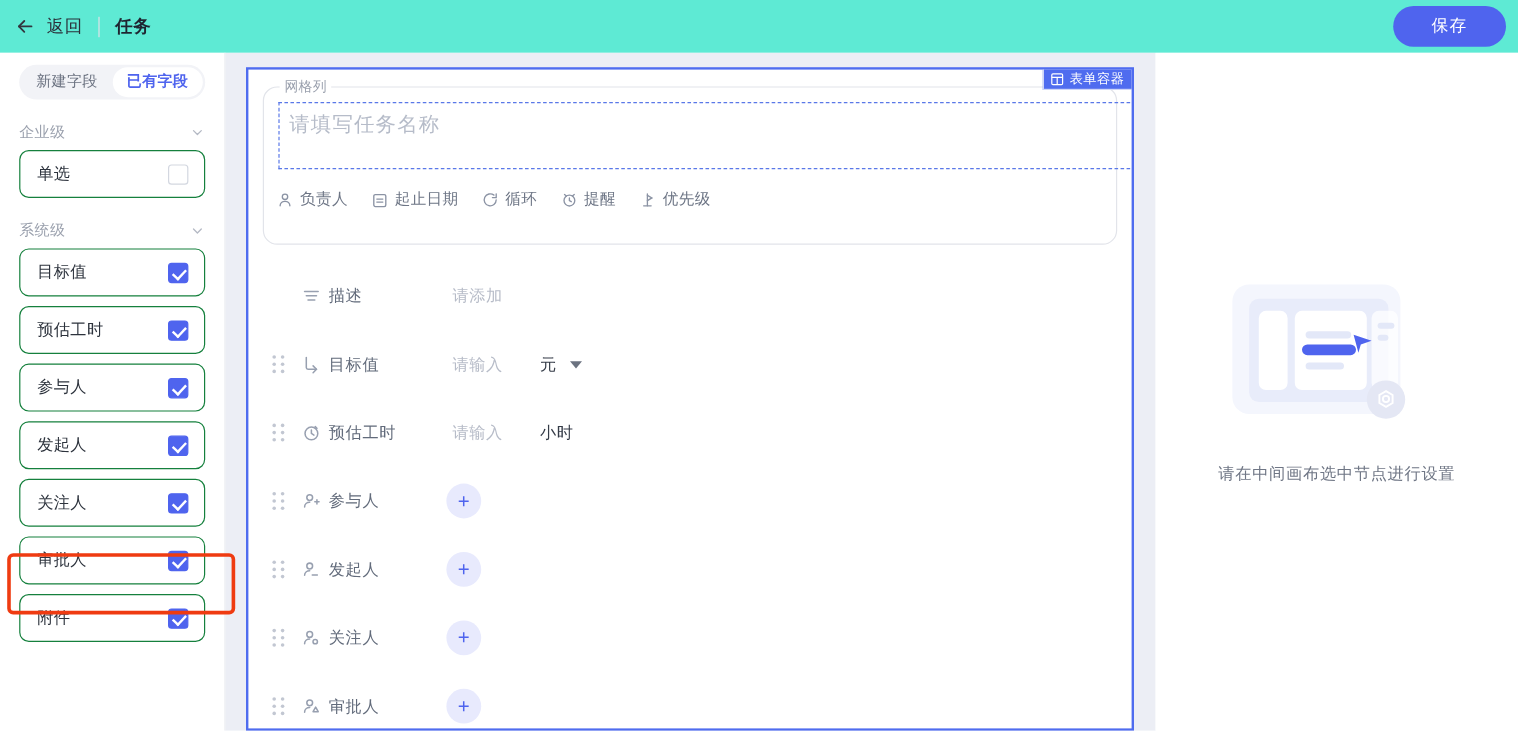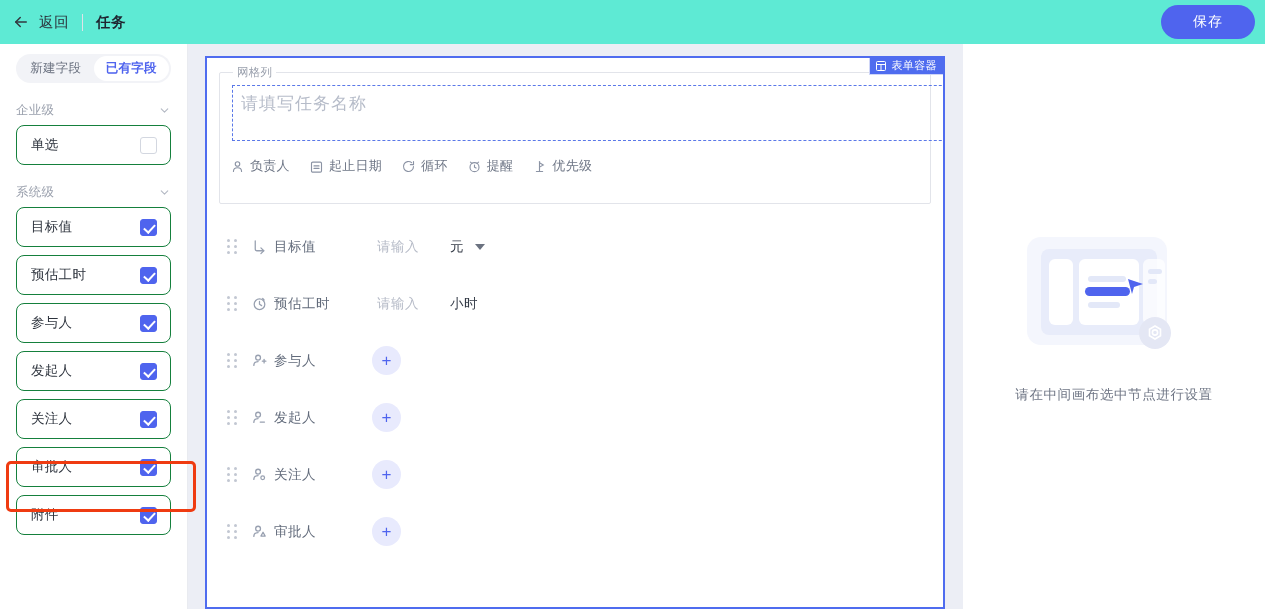--- a/index.html
+++ b/index.html
@@ -84,21 +84,21 @@
   .badge {
     position: absolute; right: -2px; top: -2px; height: 19px;
     background: #4f6cef; color: #fff; font-size: 11px; z-index: 20;
     display: flex; align-items: center; gap: 4px; padding: 0 7px 0 5px;
     border: 1px solid #cfd6f7; letter-spacing: .4px;
   }
   .badge svg { width: 12px; height: 12px; display: block; }
 
   .fieldset-card {
     position: relative; margin: 14px 12px 0 12px; height: 132px;
-    border: 1px solid #e2e4ea; border-radius: 2px;
+    border: 1px solid #e2e4ea; border-radius: 12px;
   }
   .fieldset-legend {
     position: absolute; left: 13px; top: -8px; background: #fff;
     padding: 0 4px; font-size: 11.5px; color: #9aa0ad; letter-spacing: .3px;
   }
   .title-input {
     position: absolute; left: 12px; top: 12px; width: 790px; height: 56px;
     border: 1px dashed #5a78e8; background: transparent; cursor: text;
     display: flex; align-items: flex-start; padding: 6px 8px;
   }
@@ -278,20 +278,31 @@
               <path d="M12 6 L18 9.5 L12 13"></path>
               <line x1="7" y1="20" x2="17" y2="20"></line>
             </svg>
             <span>优先级</span>
           </div>
         </div>
       </div>
 
       <div class="rows">
 
+        <div class="row">
+          <span class="row-icon">
+            <svg viewBox="0 0 24 24" fill="none" stroke="currentColor" stroke-width="1.8" stroke-linecap="round">
+              <line x1="4" y1="7" x2="20" y2="7"></line>
+                <line x1="6" y1="12" x2="18" y2="12"></line>
+              <line x1="8" y1="17" x2="16" y2="17"></line>
+            </svg>
+          </span>
+          <span class="row-label">描述</span>
+          <span class="row-value">请添加</span>
+        </div>
 
         <div class="row">
           <span class="drag">
               <i></i>
               <i></i>
               <i></i>
               <i></i>
               <i></i>
               <i></i>
             </span>

